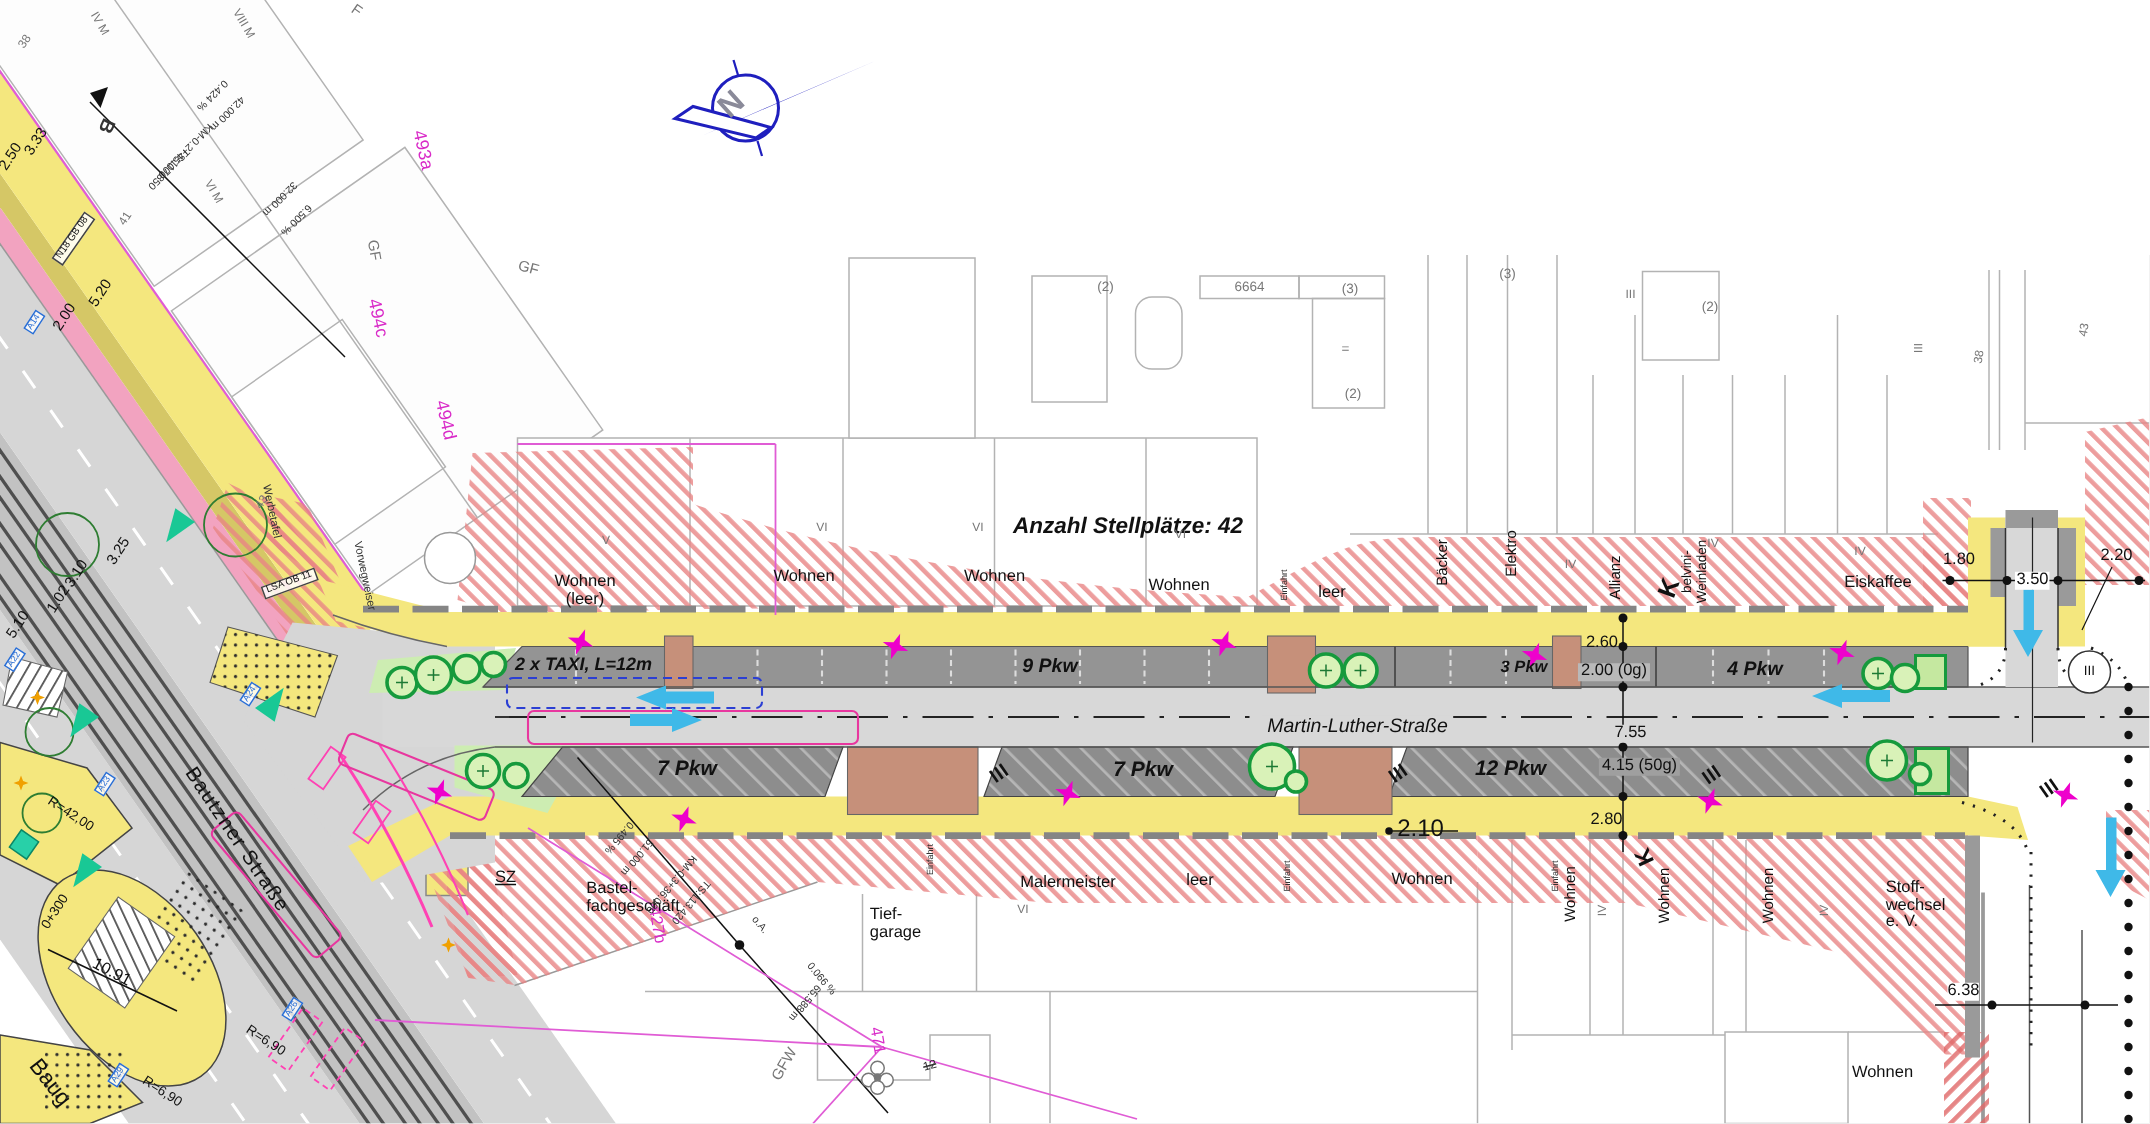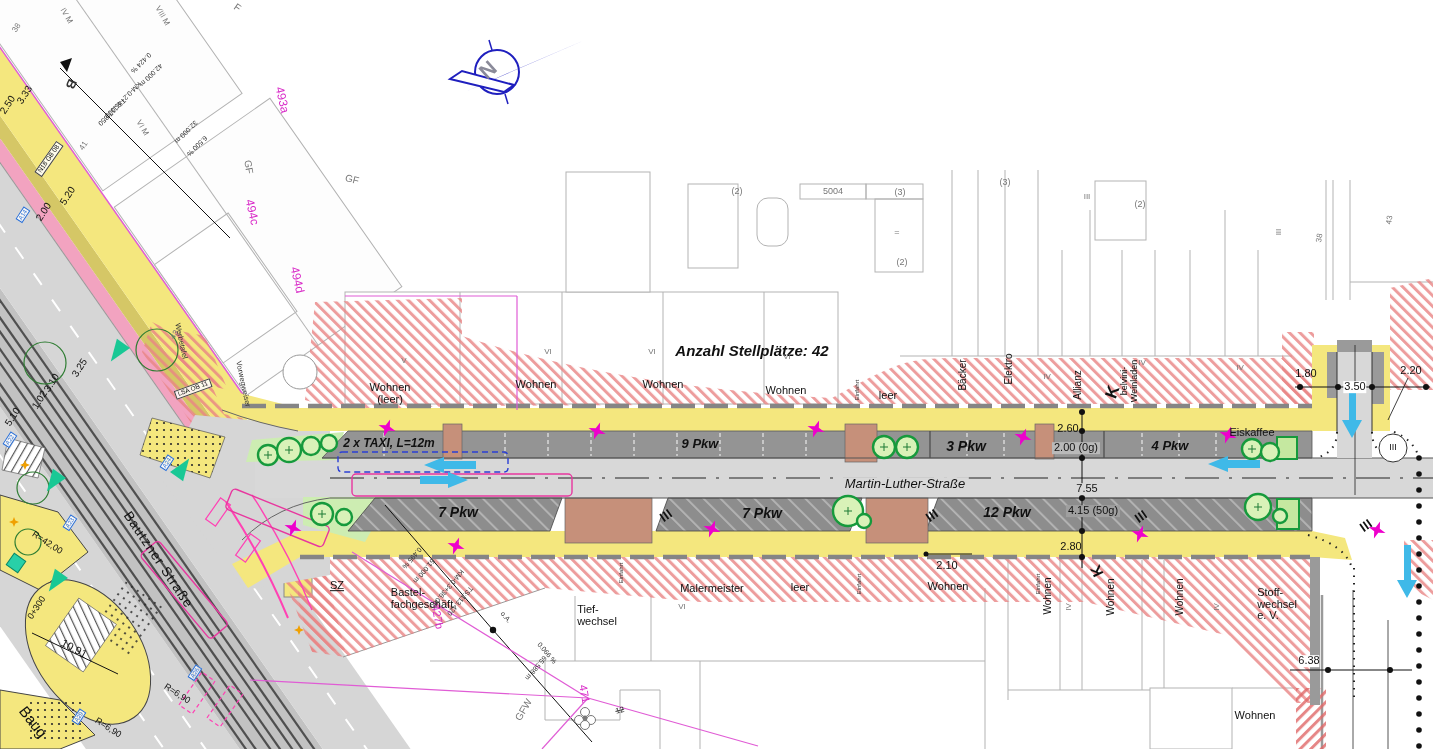--- a/index.html
+++ b/index.html
@@ -394,57 +394,57 @@
 </svg>
 
 <div class="L bi" style="left:752px;top:351px;font-size:15px;">Anzahl Stellplätze: 42</div>
 <div class="L it" style="left:905px;top:484px;font-size:13px;background:#d8d8d8;padding:0 4px;">Martin-Luther-Straße</div>
 <div class="L" style="left:158px;top:560px;font-size:13.5px;letter-spacing:1px;transform:translate(-50%,-50%) rotate(56deg);">Bautzner Straße</div>
 <div class="L" style="left:33px;top:722px;font-size:15px;transform:translate(-50%,-50%) rotate(52deg);">Baug</div>
 <div class="L" style="left:488px;top:70px;font-size:21px;font-weight:bold;color:#8a8a99;transform:translate(-50%,-50%) rotate(-42deg);">N</div>
 
 <div class="L bi" style="left:389px;top:443px;font-size:12px;">2 x TAXI, L=12m</div>
 <div class="L bi" style="left:700px;top:444px;font-size:13px;">9 Pkw</div>
-<div class="L bi" style="left:966px;top:446px;font-size:14px;">3 Pkw</div>
+<div class="L bi" style="left:1016px;top:446px;font-size:11px;">3 Pkw</div>
 <div class="L bi" style="left:1170px;top:446px;font-size:13px;">4 Pkw</div>
 <div class="L bi" style="left:458px;top:512px;font-size:14px;">7 Pkw</div>
 <div class="L bi" style="left:762px;top:513px;font-size:14px;">7 Pkw</div>
 <div class="L bi" style="left:1007px;top:512px;font-size:14px;">12 Pkw</div>
 
 <div class="L" style="left:1068px;top:429px;font-size:11px;">2.60</div>
 <div class="L" style="left:1076px;top:448px;font-size:11px;background:#b9b9b9;padding:0 2px;">2.00 (0g)</div>
 <div class="L" style="left:1087px;top:489px;font-size:11px;background:#d8d8d8;padding:0 2px;">7.55</div>
 <div class="L" style="left:1093px;top:511px;font-size:11px;background:#9f9f9f;padding:0 2px;">4.15 (50g)</div>
 <div class="L" style="left:1071px;top:547px;font-size:11px;">2.80</div>
-<div class="L" style="left:947px;top:566px;font-size:11px;">2.10</div>
+<div class="L" style="left:947px;top:554px;font-size:16px;">2.10</div>
 <div class="L" style="left:1306px;top:374px;font-size:11px;">1.80</div>
 <div class="L" style="left:1355px;top:387px;font-size:11px;background:#fff;padding:0 1px;">3.50</div>
 <div class="L" style="left:1411px;top:371px;font-size:11px;">2.20</div>
 <div class="L" style="left:1309px;top:661px;font-size:11px;background:#fff;">6.38</div>
 <div class="L" style="left:74px;top:649px;font-size:11px;transform:translate(-50%,-50%) rotate(28deg);">10.91</div>
 
 <div class="L" style="left:390px;top:394px;font-size:11px;">Wohnen
 (leer)</div>
 <div class="L" style="left:536px;top:385px;font-size:11px;">Wohnen</div>
 <div class="L" style="left:663px;top:385px;font-size:11px;">Wohnen</div>
 <div class="L" style="left:786px;top:391px;font-size:11px;">Wohnen</div>
 <div class="L" style="left:888px;top:396px;font-size:11px;">leer</div>
 <div class="L" style="left:963px;top:375px;font-size:10px;transform:translate(-50%,-50%) rotate(-90deg);">Bäcker</div>
 <div class="L" style="left:1009px;top:369px;font-size:10px;transform:translate(-50%,-50%) rotate(-90deg);">Elektro</div>
 <div class="L" style="left:1078px;top:385px;font-size:10px;transform:translate(-50%,-50%) rotate(-90deg);">Allianz</div>
 <div class="L" style="left:1113px;top:392px;font-size:17px;font-weight:bold;transform:translate(-50%,-50%) rotate(-70deg);">K</div>
 <div class="L" style="left:1130px;top:381px;font-size:9px;transform:translate(-50%,-50%) rotate(-90deg);">belvini-
 Weinladen</div>
-<div class="L" style="left:1252px;top:389px;font-size:11px;margin-top:44px;">Eiskaffee</div>
+<div class="L" style="left:1252px;top:389px;font-size:11px;">Eiskaffee</div>
 
 <div class="L" style="left:337px;top:586px;font-size:11px;text-decoration:underline;">SZ</div>
 <div class="L" style="left:422px;top:599px;font-size:11px;text-align:left;">Bastel-
 fachgeschäft</div>
 <div class="L" style="left:597px;top:616px;font-size:11px;text-align:left;">Tief-
-wechsel</div>
+garage</div>
 <div class="L" style="left:712px;top:589px;font-size:11px;">Malermeister</div>
 <div class="L" style="left:800px;top:588px;font-size:11px;">leer</div>
 <div class="L" style="left:948px;top:587px;font-size:11px;">Wohnen</div>
 <div class="L" style="left:1048px;top:596px;font-size:10px;transform:translate(-50%,-50%) rotate(-90deg);">Wohnen</div>
 <div class="L" style="left:1097px;top:571px;font-size:15px;font-weight:bold;transform:translate(-50%,-50%) rotate(-115deg);">K</div>
 <div class="L" style="left:1111px;top:597px;font-size:10px;transform:translate(-50%,-50%) rotate(-90deg);">Wohnen</div>
 <div class="L" style="left:1180px;top:597px;font-size:10px;transform:translate(-50%,-50%) rotate(-90deg);">Wohnen</div>
 <div class="L" style="left:1277px;top:604px;font-size:11px;text-align:left;">Stoff-
 wechsel
 e. V.</div>
@@ -454,21 +454,21 @@
 <div class="L gry" style="left:1217px;top:607px;font-size:8px;transform:translate(-50%,-50%) rotate(-90deg);">IV</div>
 <div class="L gry" style="left:682px;top:607px;font-size:8px;">VI</div>
 <div class="L gry" style="left:548px;top:352px;font-size:8px;">VI</div>
 <div class="L gry" style="left:652px;top:352px;font-size:8px;">VI</div>
 <div class="L gry" style="left:787px;top:357px;font-size:8px;">VI</div>
 <div class="L gry" style="left:404px;top:361px;font-size:8px;">V</div>
 <div class="L gry" style="left:1047px;top:377px;font-size:8px;">IV</div>
 <div class="L gry" style="left:1142px;top:363px;font-size:8px;">IV</div>
 <div class="L gry" style="left:1240px;top:368px;font-size:8px;">IV</div>
 <div class="L gry" style="left:737px;top:192px;font-size:9px;">(2)</div>
-<div class="L gry" style="left:833px;top:192px;font-size:9px;">5004</div>
+<div class="L gry" style="left:833px;top:192px;font-size:9px;">6664</div>
 <div class="L gry" style="left:900px;top:193px;font-size:9px;">(3)</div>
 <div class="L gry" style="left:897px;top:233px;font-size:9px;">=</div>
 <div class="L gry" style="left:902px;top:263px;font-size:9px;">(2)</div>
 <div class="L gry" style="left:1005px;top:183px;font-size:9px;">(3)</div>
 <div class="L gry" style="left:1140px;top:205px;font-size:9px;">(2)</div>
 <div class="L gry" style="left:1087px;top:197px;font-size:8px;">III</div>
 <div class="L gry" style="left:1278px;top:232px;font-size:8px;transform:translate(-50%,-50%) rotate(90deg);">III</div>
 <div class="L gry" style="left:1320px;top:238px;font-size:8px;transform:translate(-50%,-50%) rotate(-80deg);">38</div>
 <div class="L gry" style="left:1390px;top:220px;font-size:8px;transform:translate(-50%,-50%) rotate(-80deg);">43</div>
 <div class="L gry" style="left:17px;top:28px;font-size:8px;transform:translate(-50%,-50%) rotate(-57deg);">38</div>

